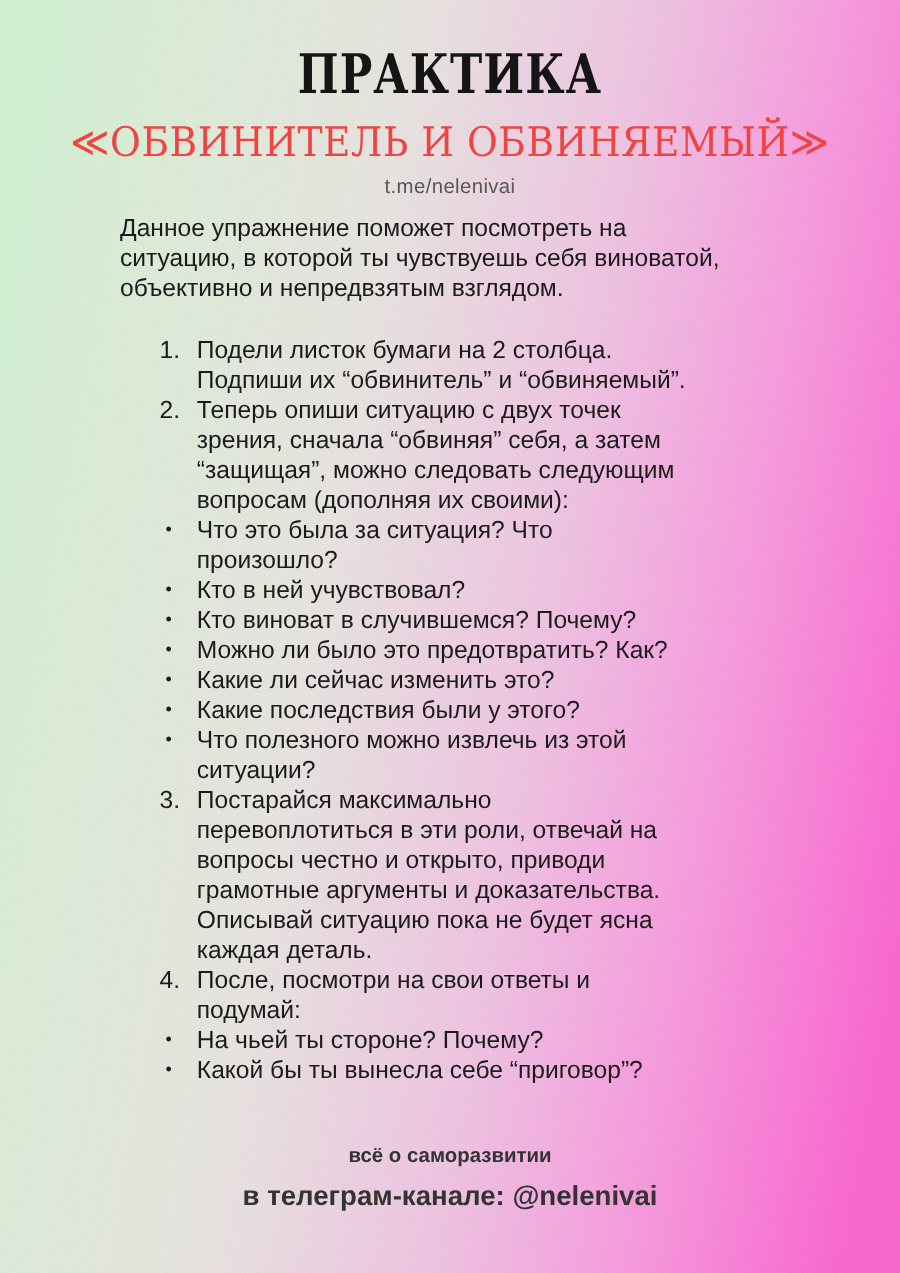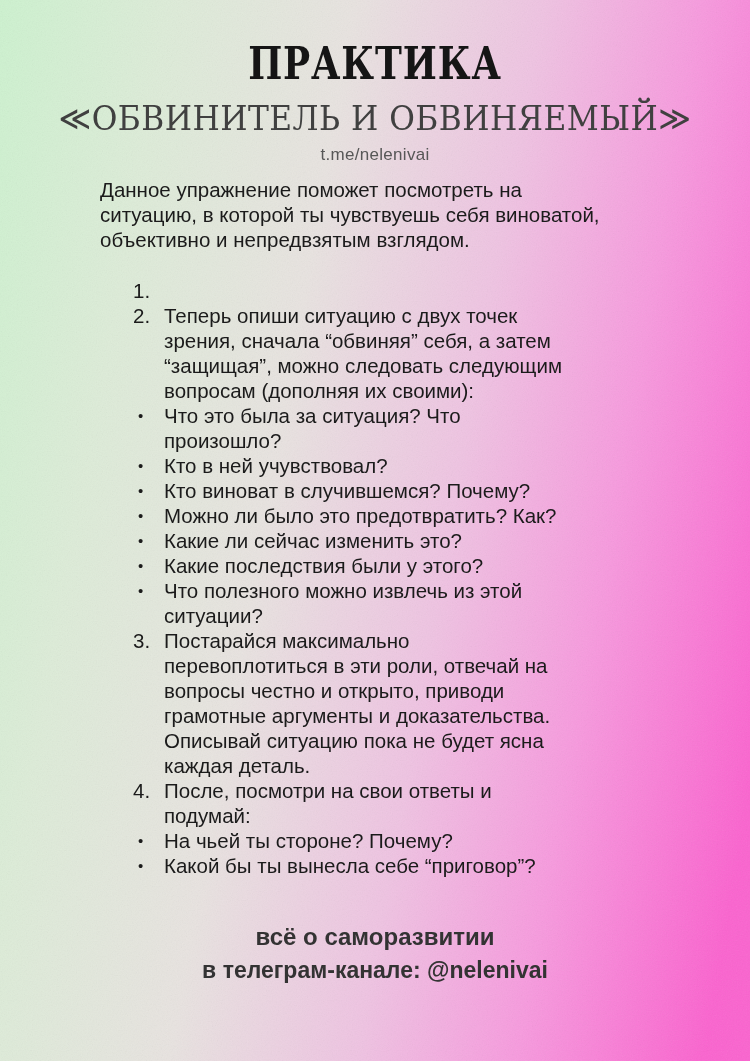--- a/index.html
+++ b/index.html
@@ -47,21 +47,21 @@
     transform: scale(0.84, 1.06);
     transform-origin: center;
   }
   .subtitle {
     margin: 10px 0 0 0;
     text-align: center;
     font-family: "DejaVu Serif", "Liberation Serif", serif;
     font-weight: 400;
     font-size: 34px;
     letter-spacing: 0.5px;
-    color: #404040;
+    color: #ef4444;
     white-space: nowrap;
   }
   .subtitle .squeeze {
     display: inline-block;
     transform: scaleX(0.92);
     transform-origin: center;
   }
   .channel-link {
     margin-top: 7px;
     text-align: center;
@@ -103,21 +103,21 @@
     line-height: 25px;
     color: #1b1b1b;
   }
   .footer {
     margin-top: 42px;
     text-align: center;
     font-weight: 700;
     color: #333333;
   }
   .footer .line1 {
-    font-size: 24px;
+    font-size: 17px;
     line-height: 33px;
   }
   .footer .line2 {
     font-size: 23px;
     line-height: 35px;
   }
 </style>
 </head>
 <body>
 
@@ -135,20 +135,21 @@
 
   <h2 class="subtitle"><span class="squeeze">≪ОБВИНИТЕЛЬ И ОБВИНЯЕМЫЙ≫</span></h2>
 
   <div class="channel-link">t.me/nelenivai</div>
 
   <p class="intro">Данное упражнение поможет посмотреть на ситуацию, в которой ты чувствуешь себя виноватой, объективно и непредвзятым взглядом.</p>
 
   <div class="exercise-list" id="listContainer">
     <div class="row step">
       <span class="marker">1.</span>
+      <span class="text">Подели листок бумаги на 2 столбца. Подпиши их “обвинитель” и “обвиняемый”.</span>
     </div>
 
     <div class="row step">
       <span class="marker">2.</span>
       <span class="text">Теперь опиши ситуацию с двух точек зрения, сначала “обвиняя” себя, а затем “защищая”, можно следовать следующим вопросам (дополняя их своими):</span>
     </div>
 
     <div class="row bullet">
       <span class="marker">•</span>
       <span class="text">Что это была за ситуация? Что произошло?</span>

